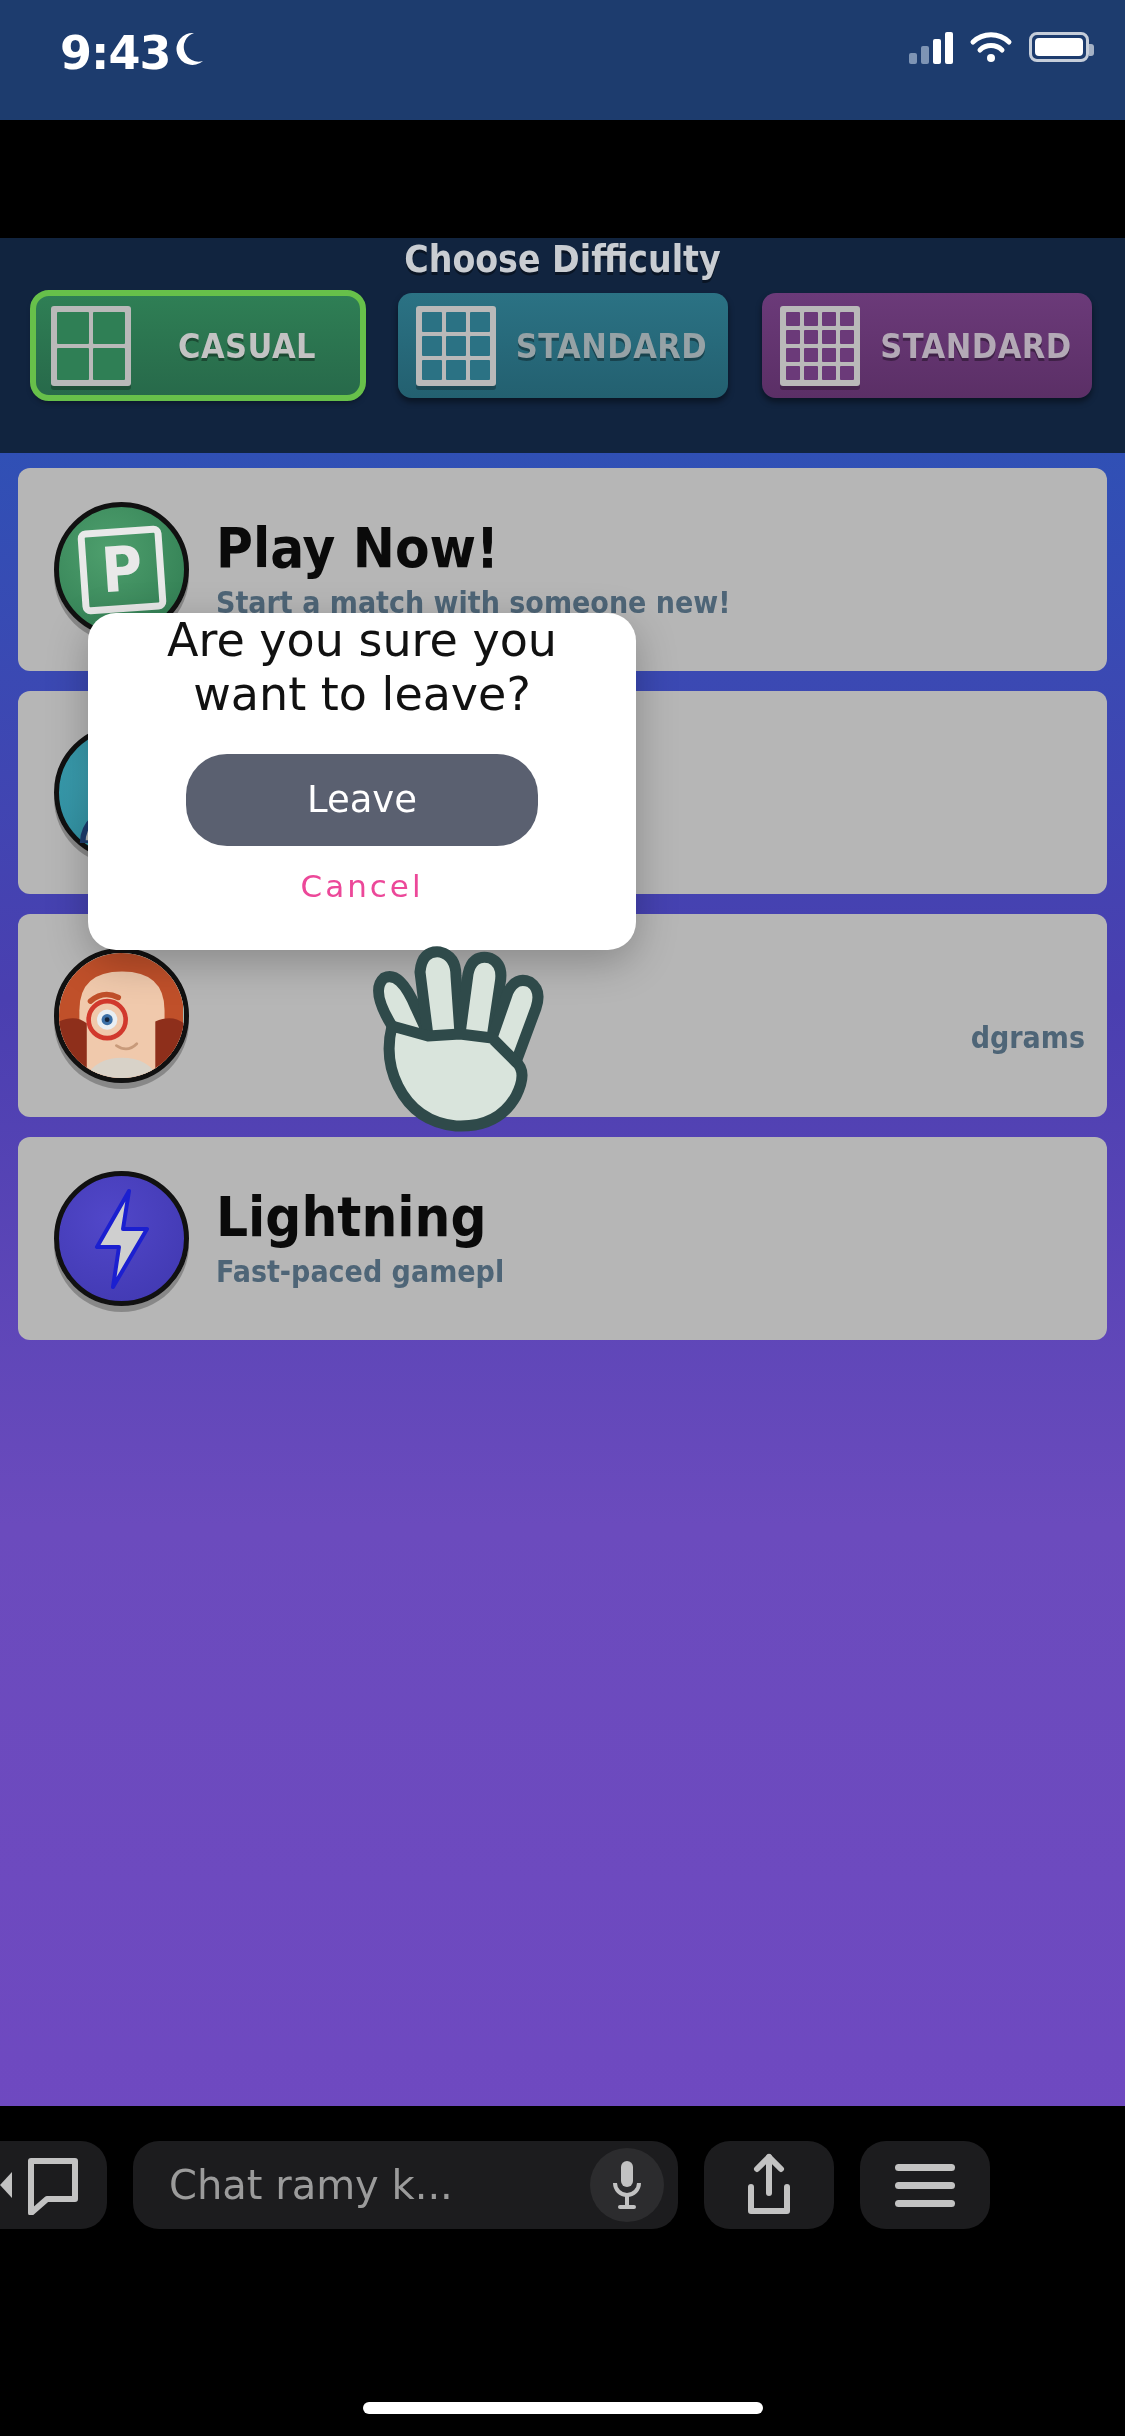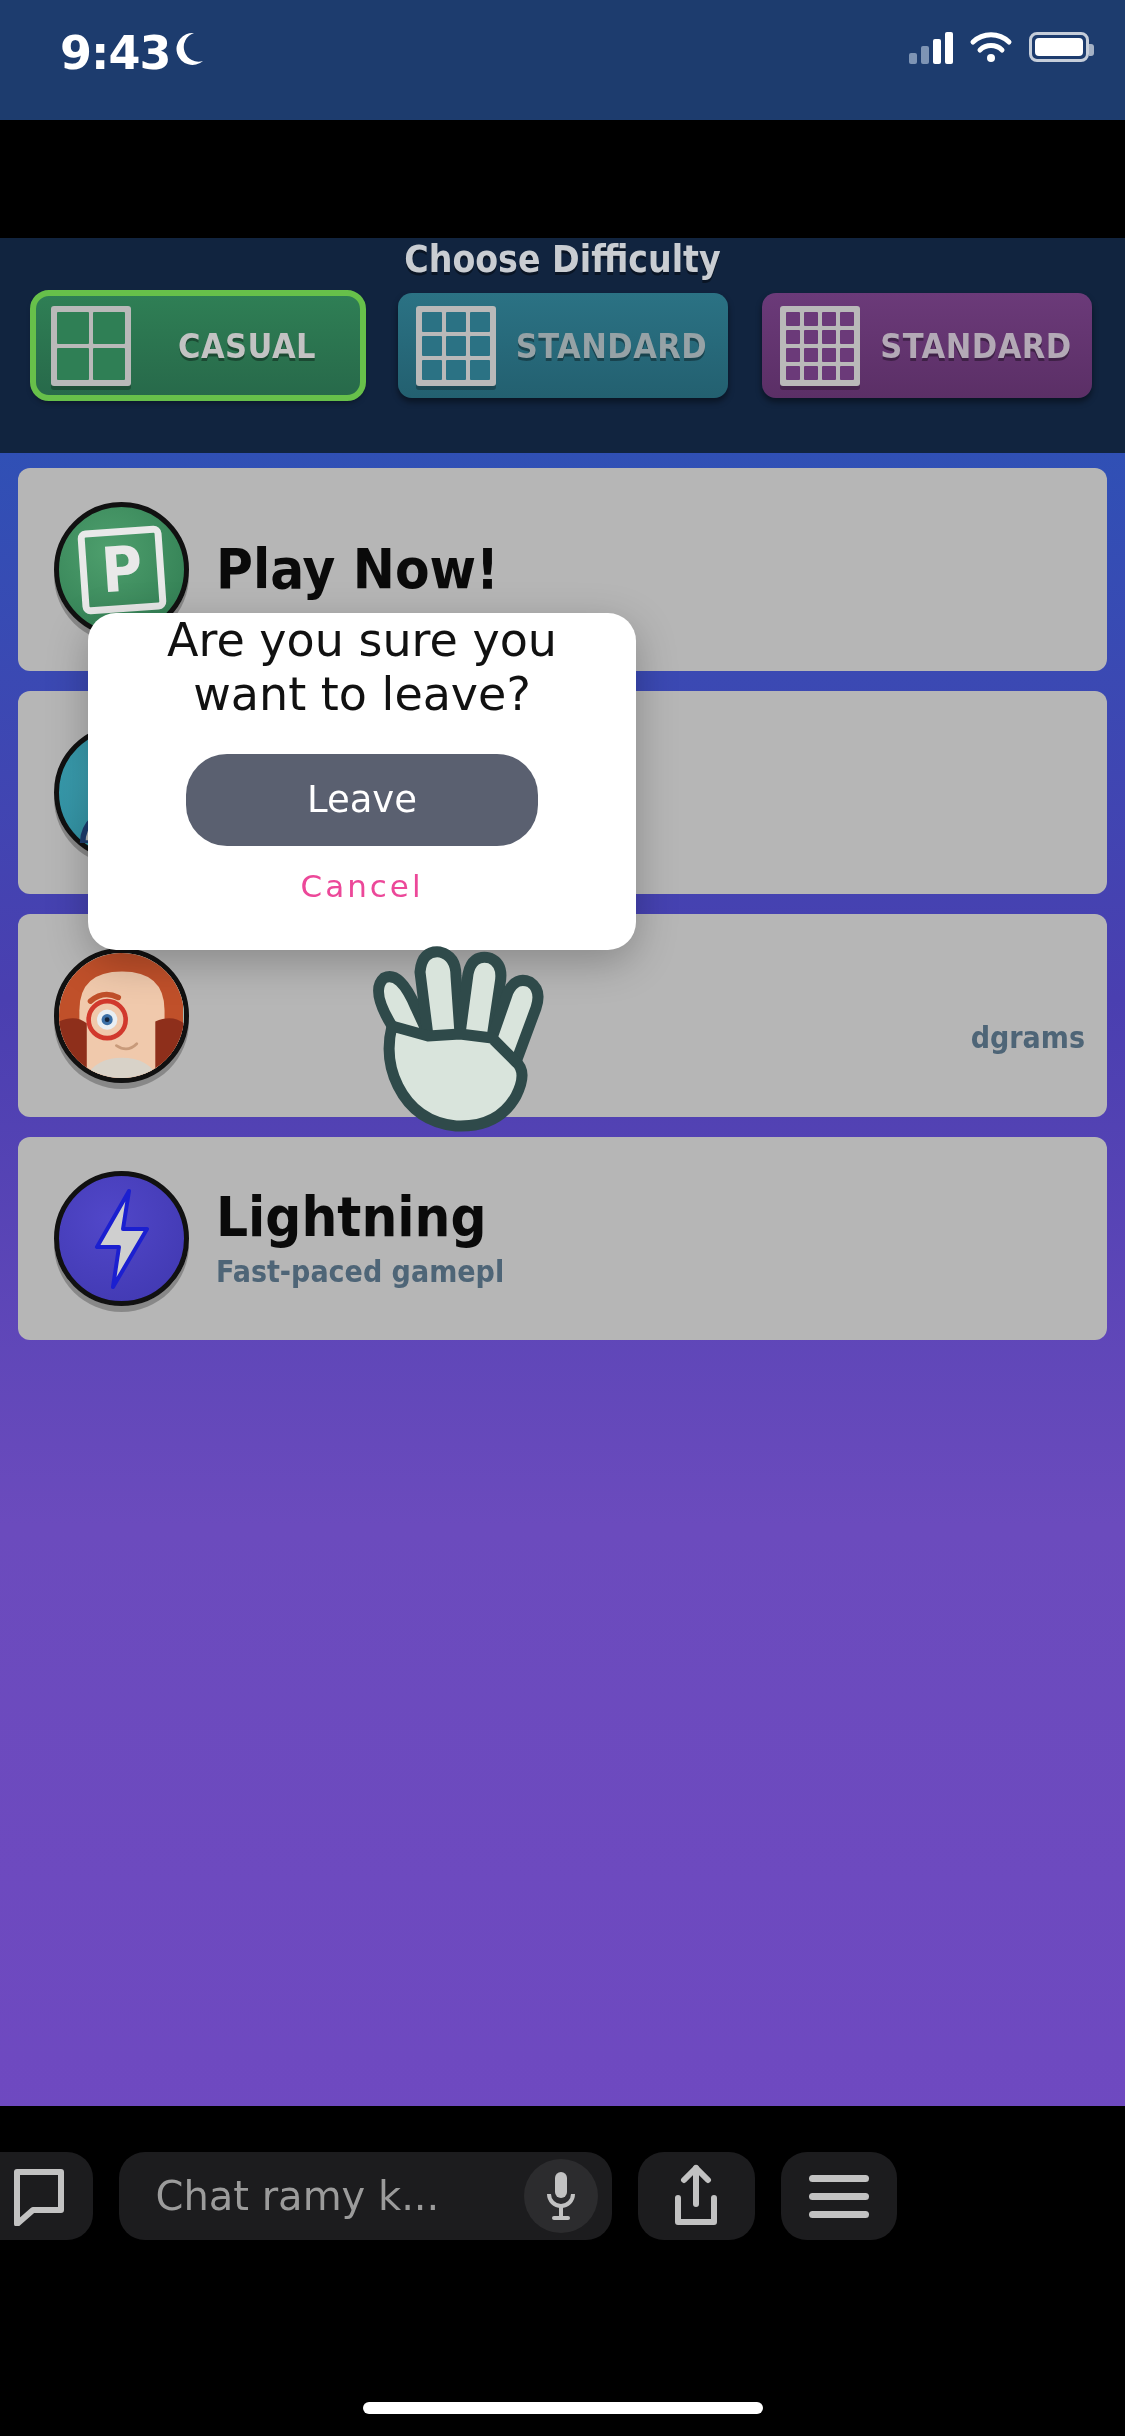--- a/index.html
+++ b/index.html
@@ -167,21 +167,21 @@
   }
 
   
   .hand{ position:absolute; left:340px; top:930px; width:230px; height:210px; z-index:40; }
 
   
   .bottombar{
     position:absolute;left:0;bottom:0;width:1125px;height:330px;background:#000;
     z-index:50;
   }
-  .bb-row{ position:absolute;top:46px;left:0;width:897px;height:88px;display:flex;align-items:center;}
+  .bb-row{ position:absolute;top:35px;left:0;width:1125px;height:88px;display:flex;align-items:center;}
   .bb-pill{
     background:#1c1c1e;border-radius:26px;height:88px;display:flex;align-items:center;
     cursor:pointer;
   }
   .bb-back{ width:155px; margin-left:-48px; justify-content:flex-end; padding-right:26px; gap:10px;}
   .bb-chat{
     margin-left:26px;width:545px;padding:0 10px 0 36px;justify-content:space-between;
   }
   .bb-chat-text{ color:#9b9b9b;font-size:40px;font-family:"DejaVu Sans","Liberation Sans",sans-serif;}
   .mic-circle{
@@ -203,20 +203,21 @@
 <div id="screen">
 
   <div class="modes">
 
     <div class="mode-card">
       <div class="mode-avatar av-green">
         <div class="p-badge">P</div>
       </div>
       <div class="mode-body">
         <div class="mode-title">Play Now!</div>
+        <div class="mode-sub">Start a match with someone new!</div>
       </div>
     </div>
 
     <div class="mode-card">
       <div class="mode-avatar av-teal">
         <svg class="person-ico" viewBox="0 0 100 96">
           <circle cx="50" cy="27" r="22" fill="#b9b9b9" stroke="#1d3c6e" stroke-width="6"></circle>
           <path d="M8 96 a42 38 0 0 1 84 0 z" fill="#b9b9b9" stroke="#1d3c6e" stroke-width="6"></path>
         </svg>
       </div>

